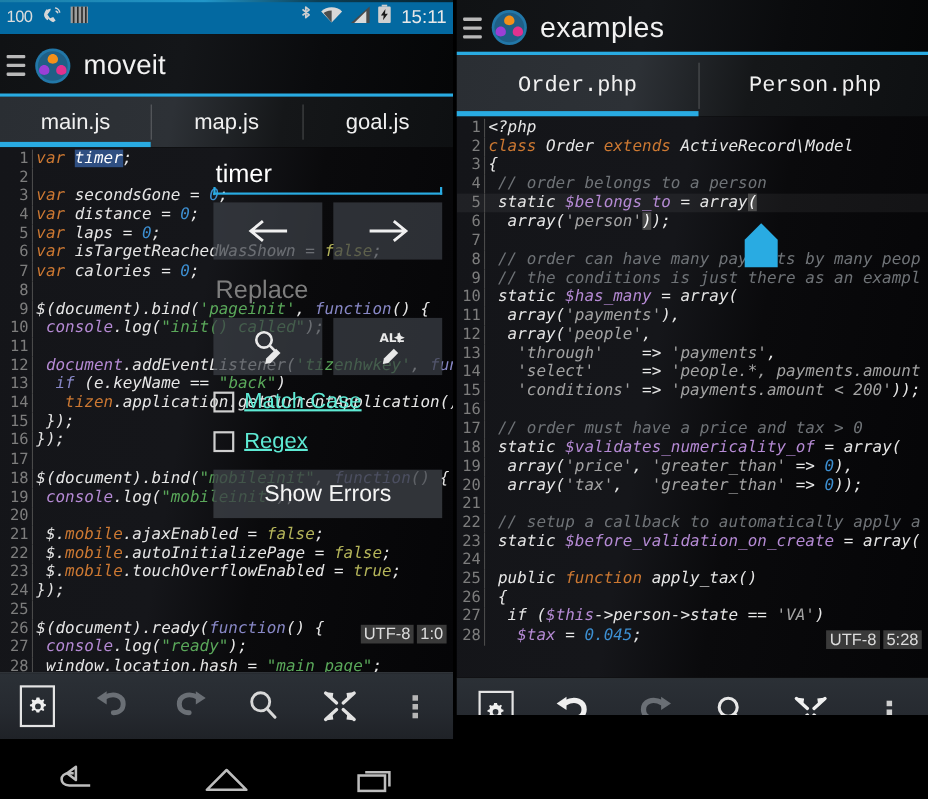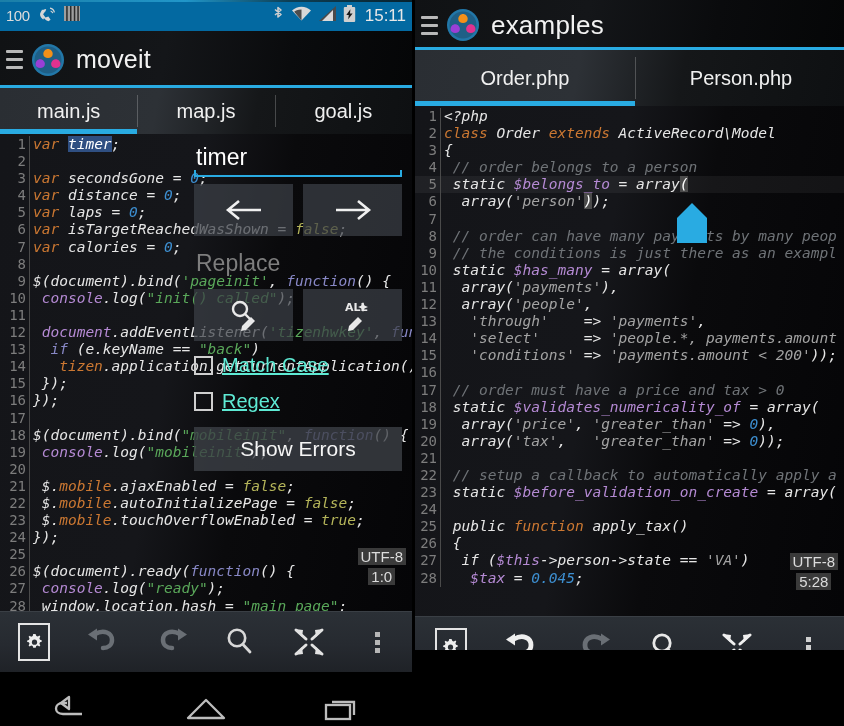--- a/index.html
+++ b/index.html
@@ -55,21 +55,21 @@
     flex:1; display:flex; align-items:center; justify-content:center;
     color:#f0f0f0; font-size:20px; position:relative;
   }
   .tab + .tab:before{
     content:""; position:absolute; left:0; top:7px; bottom:7px; width:1px;
     background:rgba(255,255,255,.22);
   }
   .tabline{ position:absolute; bottom:0; height:5px; background:#29ABE2; }
   .left .tabline{ left:0; width:137px; }
   .right .tabline{ left:0; width:220px; }
-  .tabstrip.r .tab{ flex:none; }
+  .tabstrip.r .tab{ flex:none;font-family:Liberation Mono, monospace; }
   .tabstrip.r .tab.t0{ width:220px; }
   .tabstrip.r .tab.t1{ width:212px; }
 
   
   .editor{
     position:relative; background:#0b0b0d; overflow:hidden;
     font-family:"DejaVu Sans Mono","Liberation Mono",monospace;
   }
   .left .editor{ height:477px; }
   .right .editor{ height:477px; }
@@ -97,21 +97,21 @@
   .id{color:#e6e6e6;}
   .bool{color:#b5b55a;}
   .sel{ background:#2f4f82; color:#fff; }
   .mbr{ background:#4b4b4b; color:#fff;}
 
   .curline{ position:absolute; left:0; right:0; height:17.1px; background:rgba(255,255,255,.055); }
 
   
   .utfchip{
     position:absolute; display:flex; gap:3px; align-items:center;
-    font-family:"Liberation Sans",sans-serif; font-size:15px;flex-direction:column;
+    font-family:"Liberation Sans",sans-serif; font-size:15px;
   }
   .utfchip span{ background:#3a3a3a; color:#dcdcdc; padding:0 3px; }
 
   
   .findpanel{
     position:absolute; top:0; right:0; width:228px; padding:8px 10px 10px 10px;
     color:#eee;
   }
   .fldwrap{ position:relative; margin-bottom:3px; }
   .fld{

